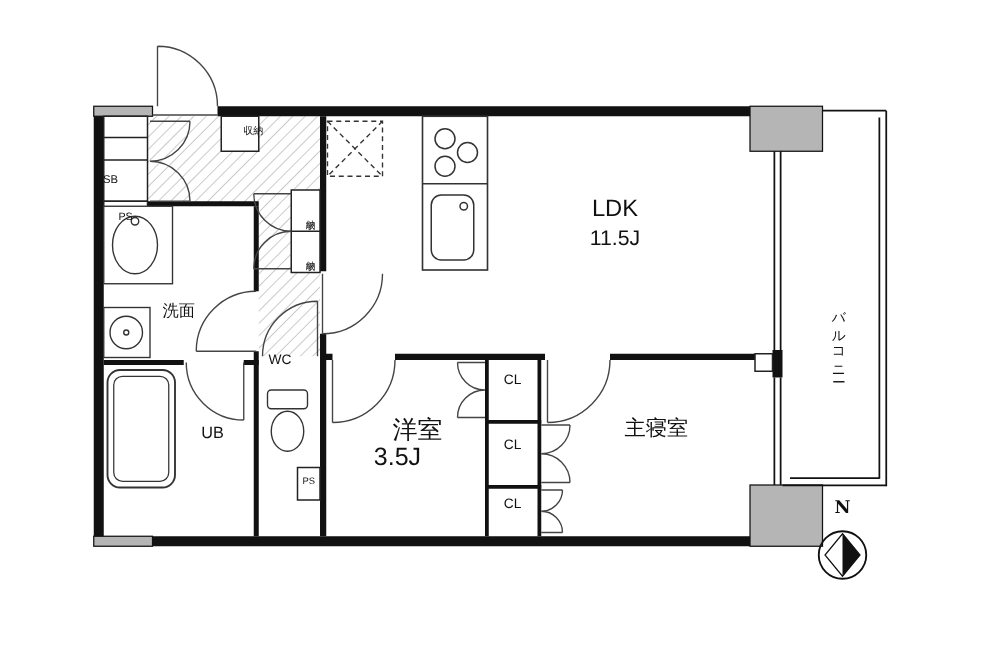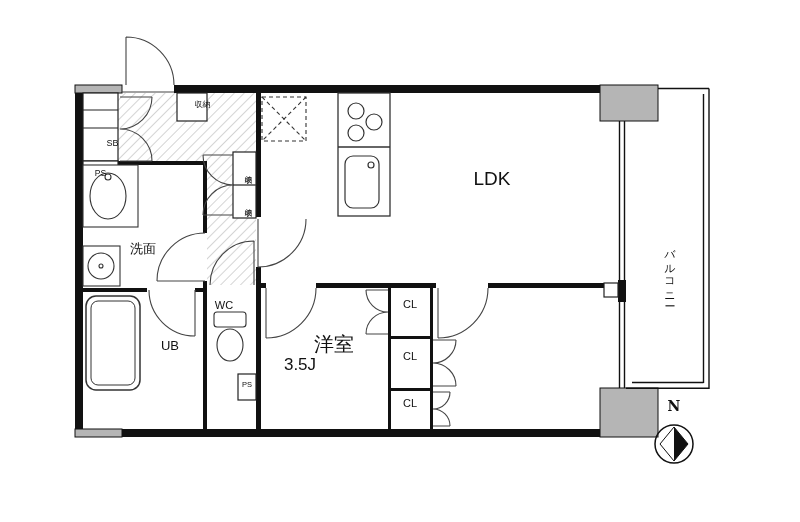--- a/index.html
+++ b/index.html
@@ -140,37 +140,39 @@
     <line x1="122" y1="92" x2="174" y2="92"></line>
   </g>
 
   <g>
     <circle cx="674" cy="444" r="19" stroke="#111" stroke-width="1.5" fill="none"></circle>
     <polygon points="674,427 688,444 674,461 660,444" fill="#fff" stroke="#111" stroke-width="1"></polygon>
     <polygon points="674,427 688,444 674,461" fill="#111"></polygon>
   </g>
 </svg>
 
-<div class="lbl" style="left:442px;top:169px;width:100px;font-size:19px;">LDK</div>
+<div class="lbl" style="left:442px;top:158px;width:100px;font-size:19px;">LDK</div>
+<div class="lbl" style="left:442px;top:182px;width:100px;font-size:17px;">11.5J</div>
 
 <div class="lbl" style="left:294px;top:334px;width:80px;font-size:20px;">洋室</div>
-<div class="lbl" style="left:260px;top:356px;width:80px;font-size:17px;">3.5J</div>
+<div class="lbl" style="left:278px;top:356px;width:80px;font-size:20px;">3.5J</div>
 
+<div class="lbl" style="left:475px;top:334px;width:100px;font-size:17px;">主寝室</div>
 
 <div class="lbl" style="left:113px;top:242px;width:60px;font-size:13px;">洗面</div>
 <div class="lbl" style="left:150px;top:339px;width:40px;font-size:13px;text-align:center;">UB</div>
-<div class="lbl" style="left:206px;top:300px;width:36px;font-size:11px;">WC</div>
+<div class="lbl" style="left:206px;top:283px;width:36px;font-size:11px;">WC</div>
 
 <div class="lbl vert" style="left:659px;top:212px;width:16px;height:120px;font-size:11px;letter-spacing:2px;">バルコニー</div>
 
 <div class="lbl" style="left:389px;top:299px;width:42px;font-size:11px;">CL</div>
 <div class="lbl" style="left:389px;top:351px;width:42px;font-size:11px;">CL</div>
 <div class="lbl" style="left:389px;top:398px;width:42px;font-size:11px;">CL</div>
 
-<div class="lbl" style="left:96px;top:139px;width:33px;font-size:9px;">SB</div>
+<div class="lbl" style="left:72px;top:139px;width:33px;font-size:9px;">SB</div>
 <div class="lbl" style="left:84px;top:169px;width:33px;font-size:8.5px;">PS</div>
 <div class="lbl" style="left:237px;top:381px;width:20px;font-size:7.5px;">PS</div>
 
 <div class="lbl" style="left:178px;top:101px;width:49px;font-size:8px;">収納</div>
 <div class="lbl vert" style="left:238px;top:156px;width:14px;height:28px;font-size:7.5px;">収納</div>
 <div class="lbl vert" style="left:238px;top:189px;width:14px;height:28px;font-size:7.5px;">収納</div>
 
 <div class="lbl serif" style="left:665px;top:399px;width:18px;font-size:14px;">N</div>
 </div>
 

